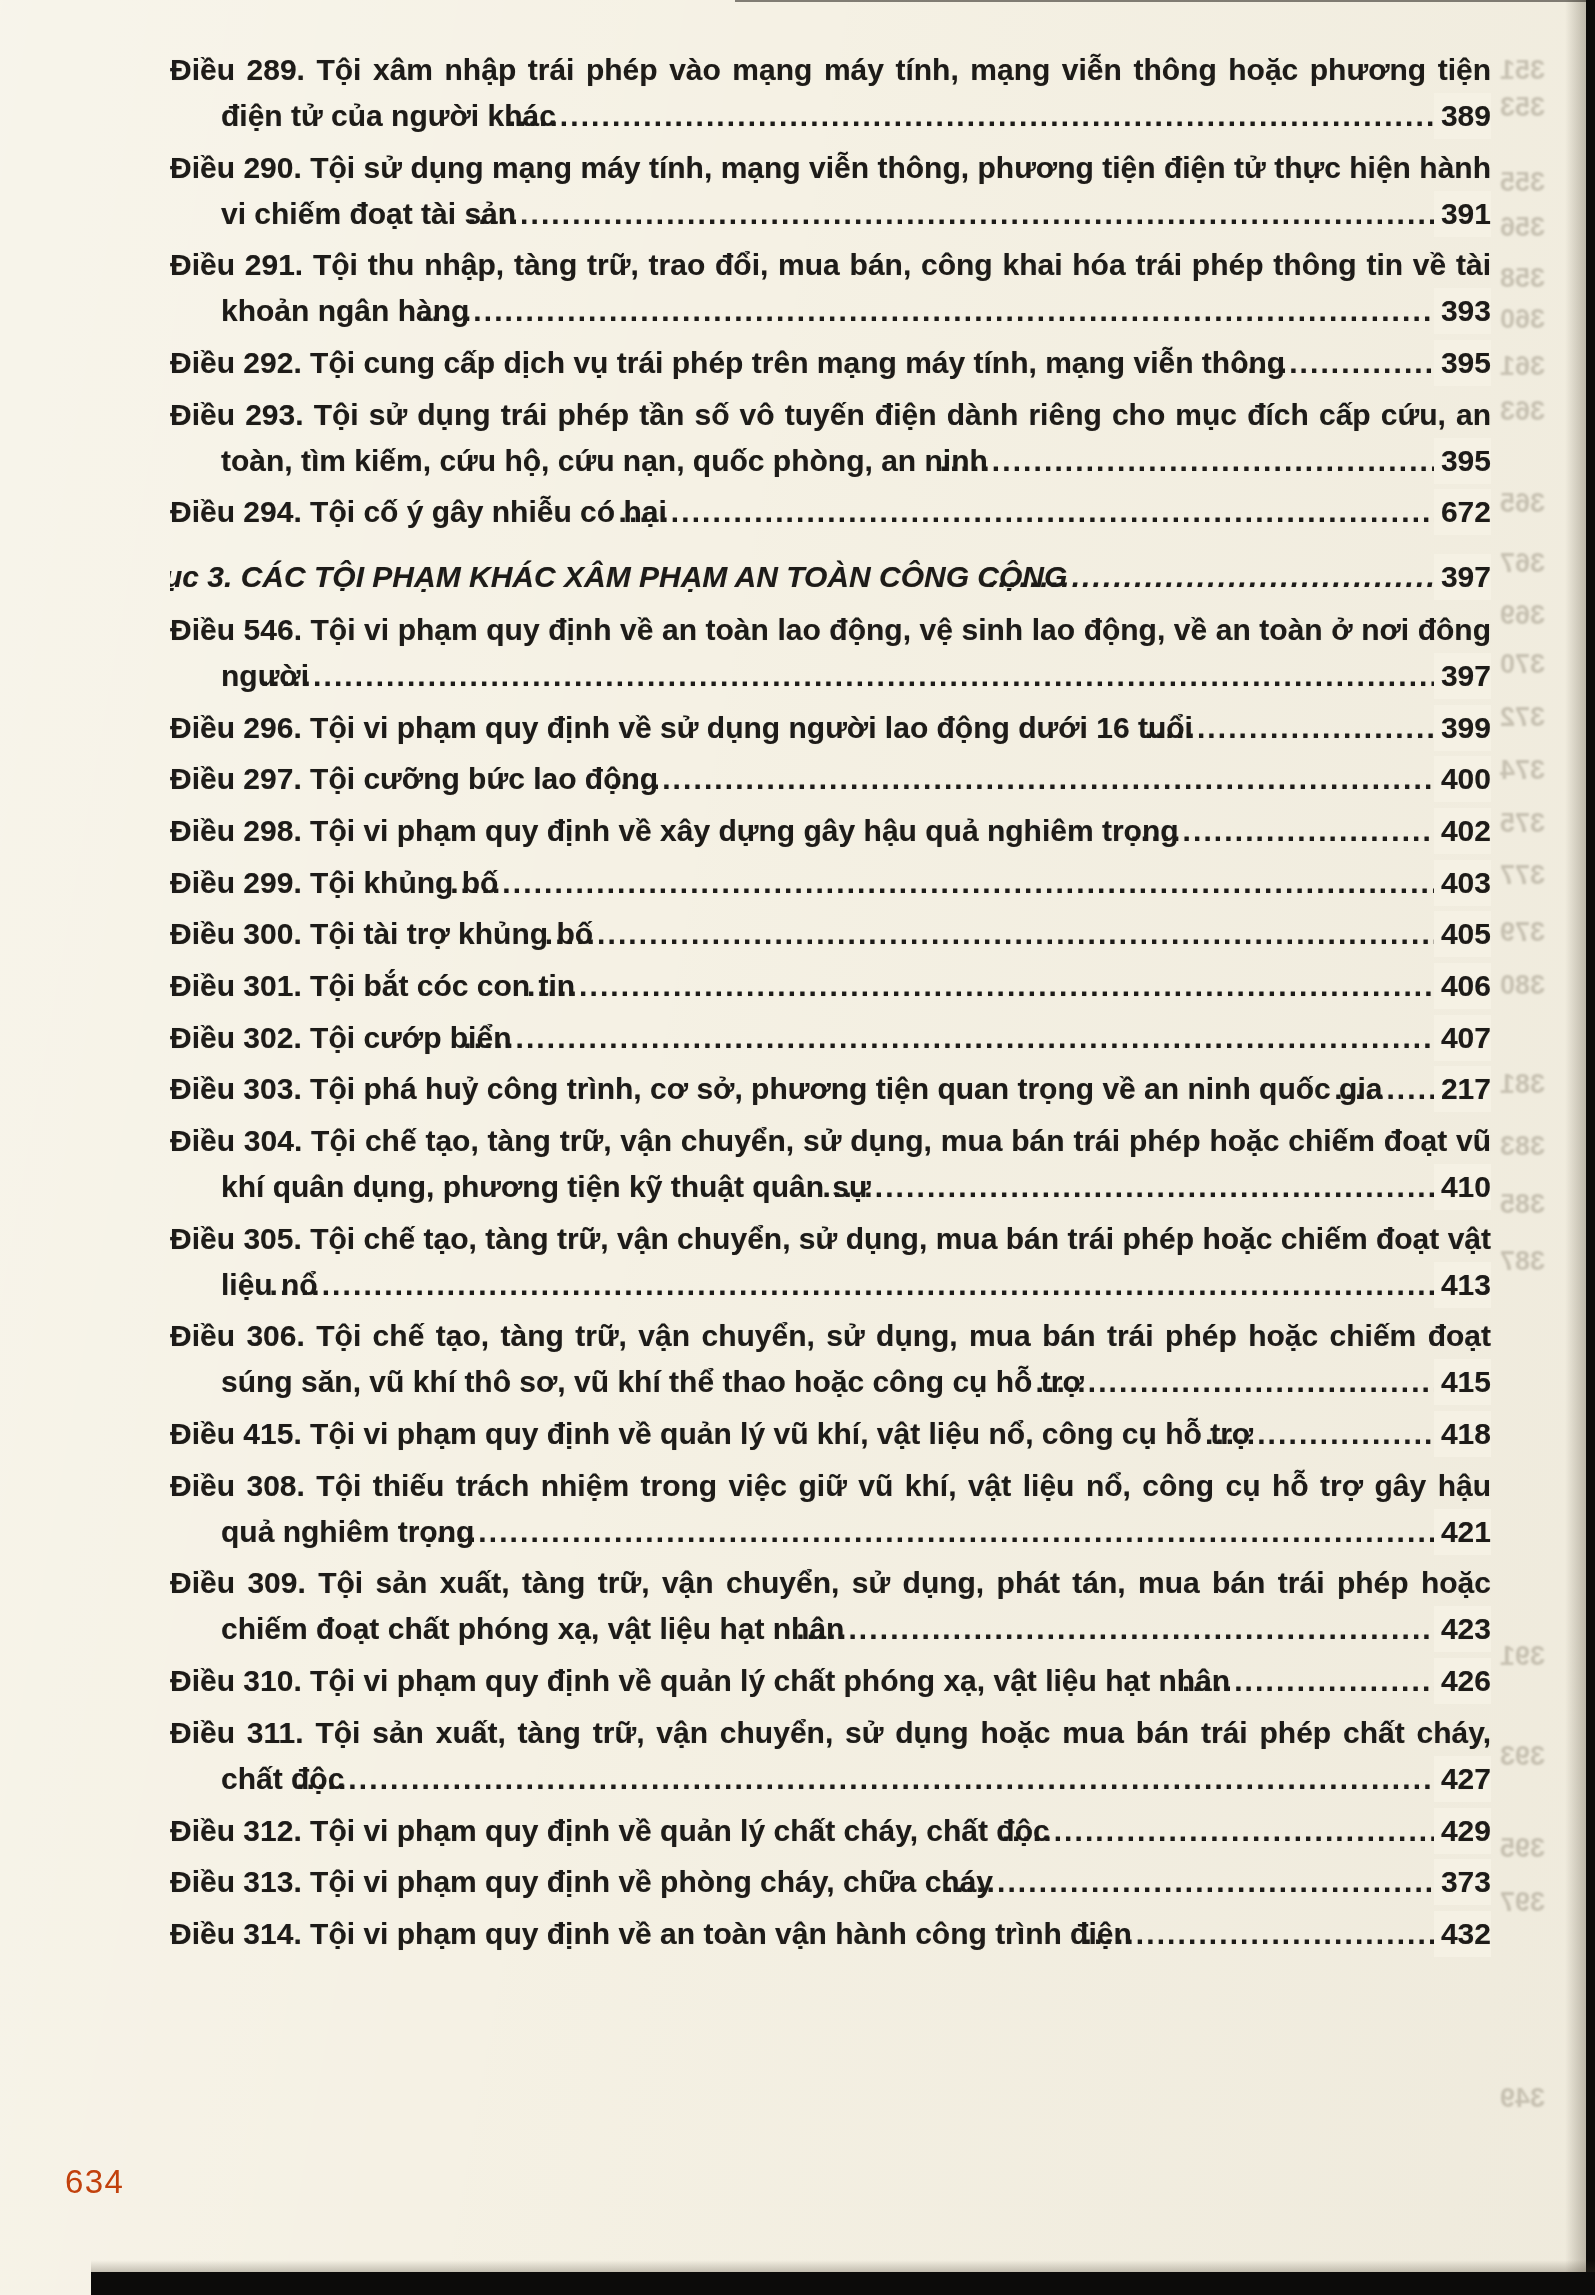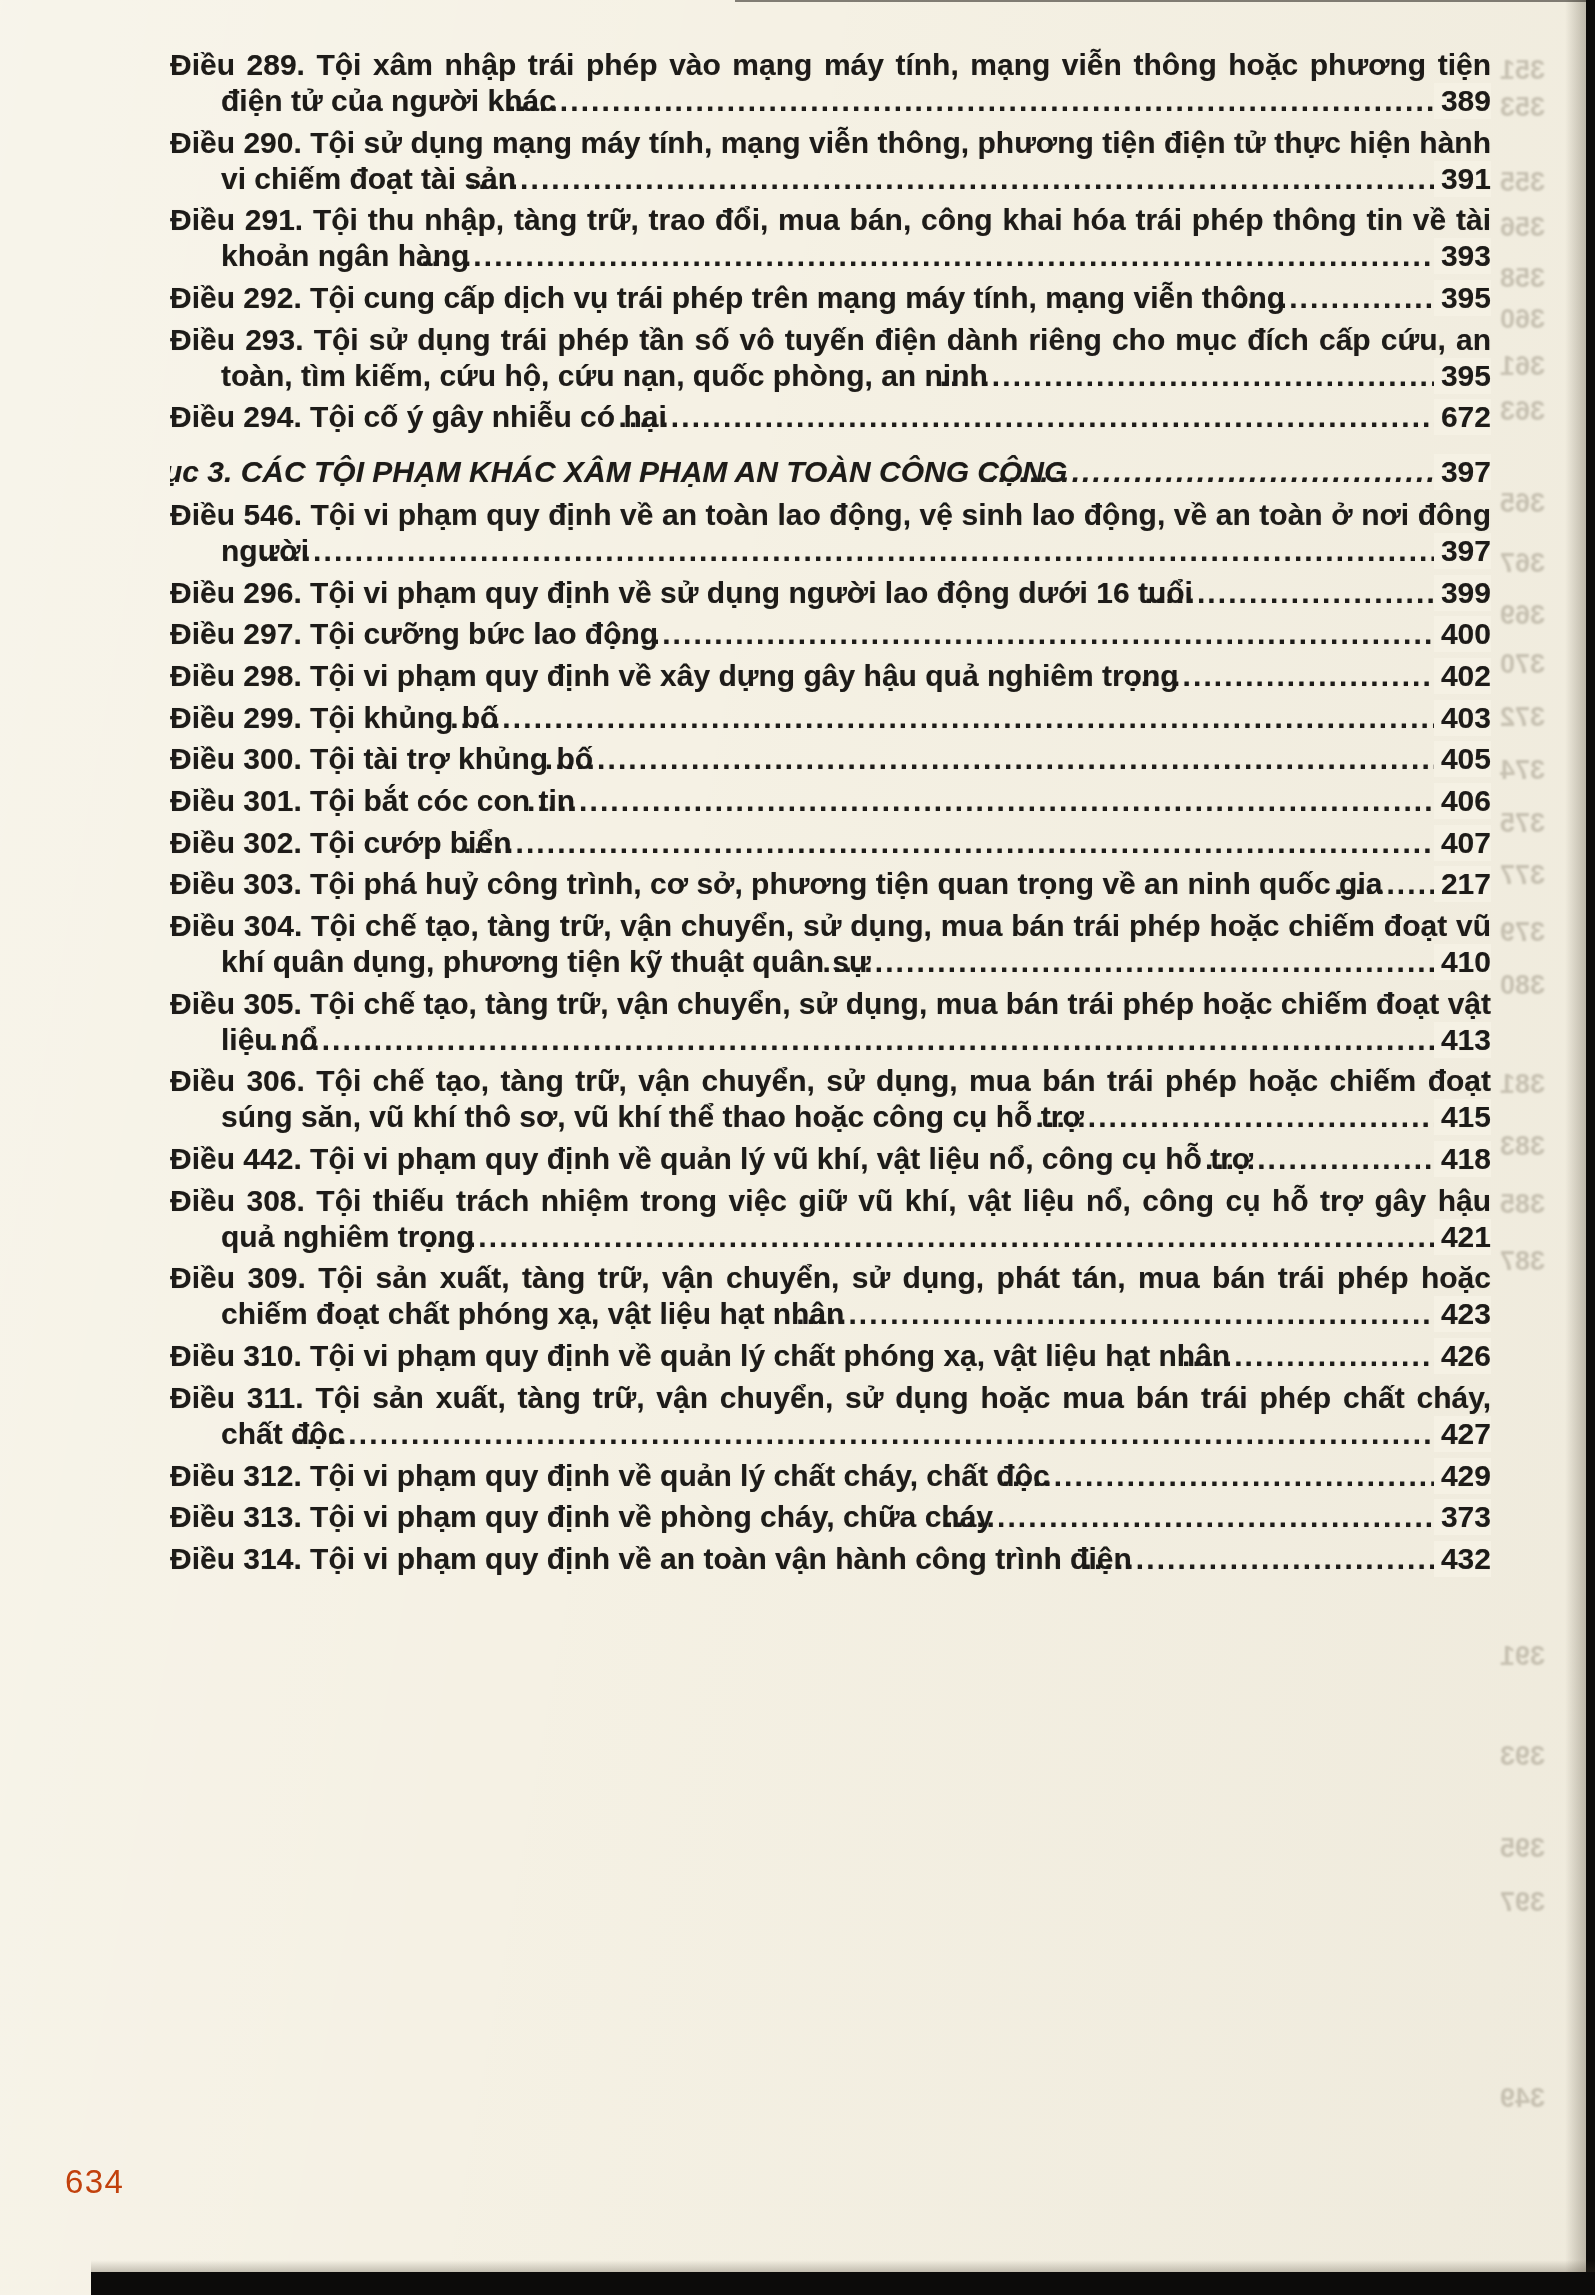--- a/index.html
+++ b/index.html
@@ -34,21 +34,21 @@
     opacity:.40;
     filter:blur(0.9px);
     transform:scaleX(-1);
   }
   
   .toc{
     position:absolute;
     left:170px;top:47px;width:1321px;
     color:var(--ink);
     font-size:30px;
-    line-height:36px;
+    line-height:46px;
     font-weight:700;
     text-shadow:0 0 0.7px rgba(20,18,15,.30);
   }
   .entry{
     position:relative;
     margin-bottom:5.7px;
   }
   .entry .t{
     display:block;
     text-align:justify;
@@ -234,21 +234,21 @@
     <span class="t">Điều 305. Tội chế tạo, tàng trữ, vận chuyển, sử dụng, mua bán trái phép hoặc chiếm đoạt vật liệu nổ</span>
     <span class="pg">413</span>
   </div>
 
   <div class="entry">
     <span class="t">Điều 306. Tội chế tạo, tàng trữ, vận chuyển, sử dụng, mua bán trái phép hoặc chiếm đoạt súng săn, vũ khí thô sơ, vũ khí thể thao hoặc công cụ hỗ trợ</span>
     <span class="pg">415</span>
   </div>
 
   <div class="entry">
-    <span class="t">Điều 442. Tội vi phạm quy định về quản lý vũ khí, vật liệu nổ, công cụ hỗ trợ</span>
+    <span class="t">Điều 415. Tội vi phạm quy định về quản lý vũ khí, vật liệu nổ, công cụ hỗ trợ</span>
     <span class="pg">418</span>
   </div>
 
   <div class="entry">
     <span class="t">Điều 308. Tội thiếu trách nhiệm trong việc giữ vũ khí, vật liệu nổ, công cụ hỗ trợ gây hậu quả nghiêm trọng</span>
     <span class="pg">421</span>
   </div>
 
   <div class="entry">
     <span class="t">Điều 309. Tội sản xuất, tàng trữ, vận chuyển, sử dụng, phát tán, mua bán trái phép hoặc chiếm đoạt chất phóng xạ, vật liệu hạt nhân</span>

